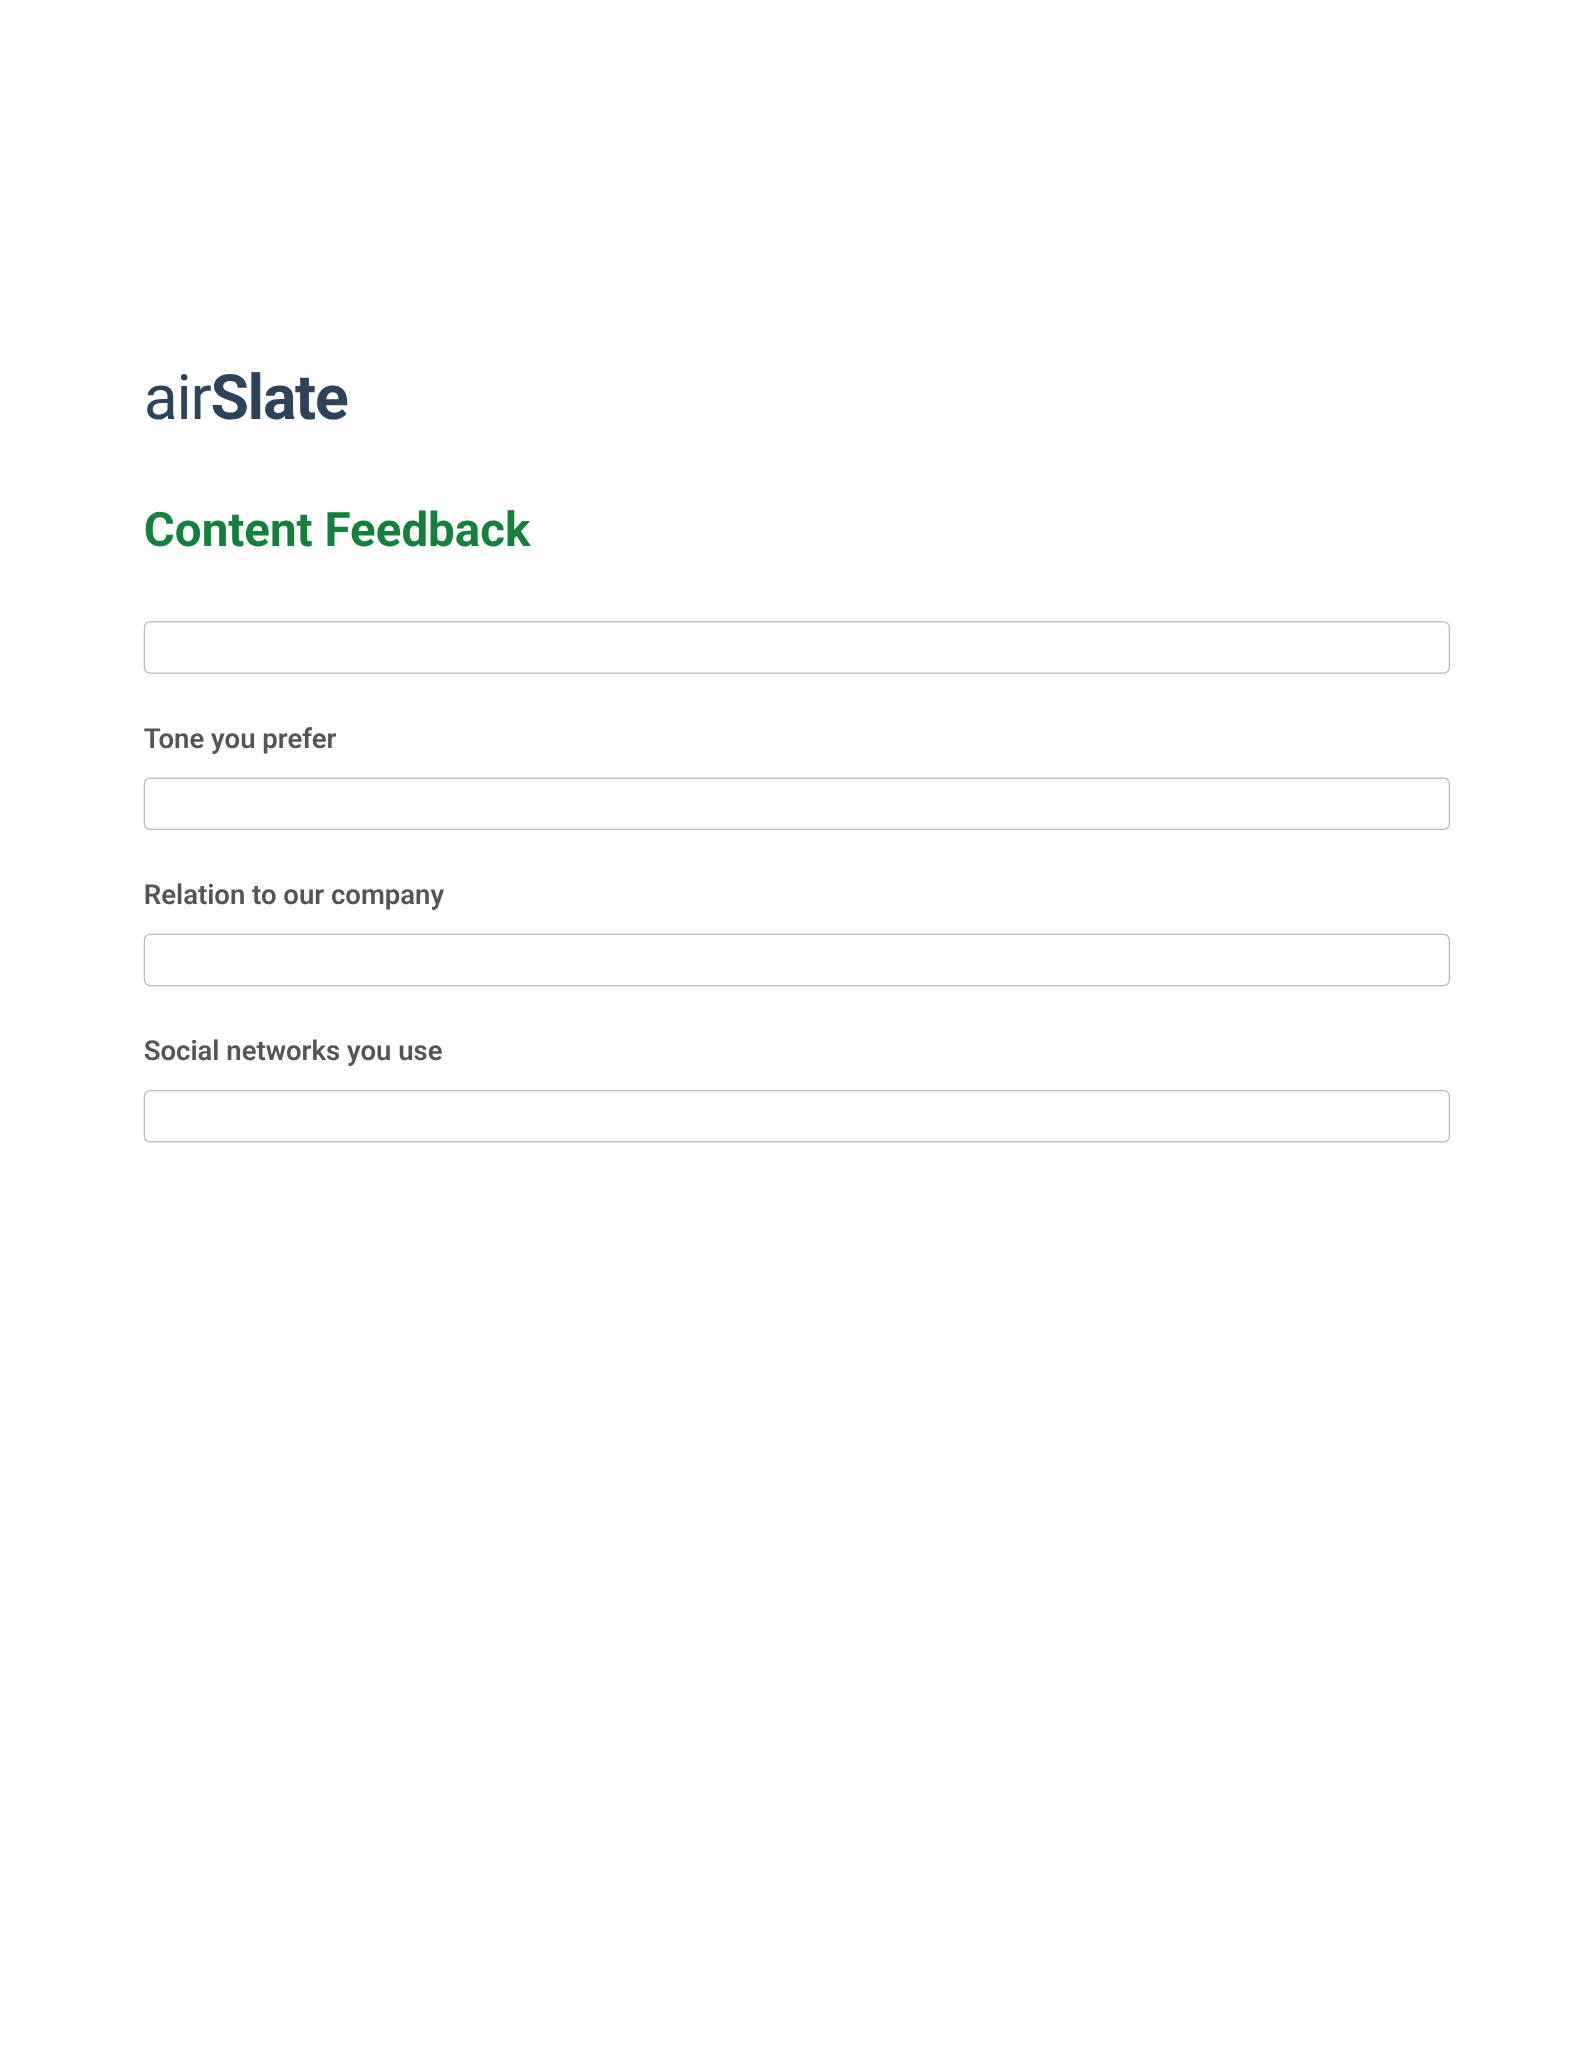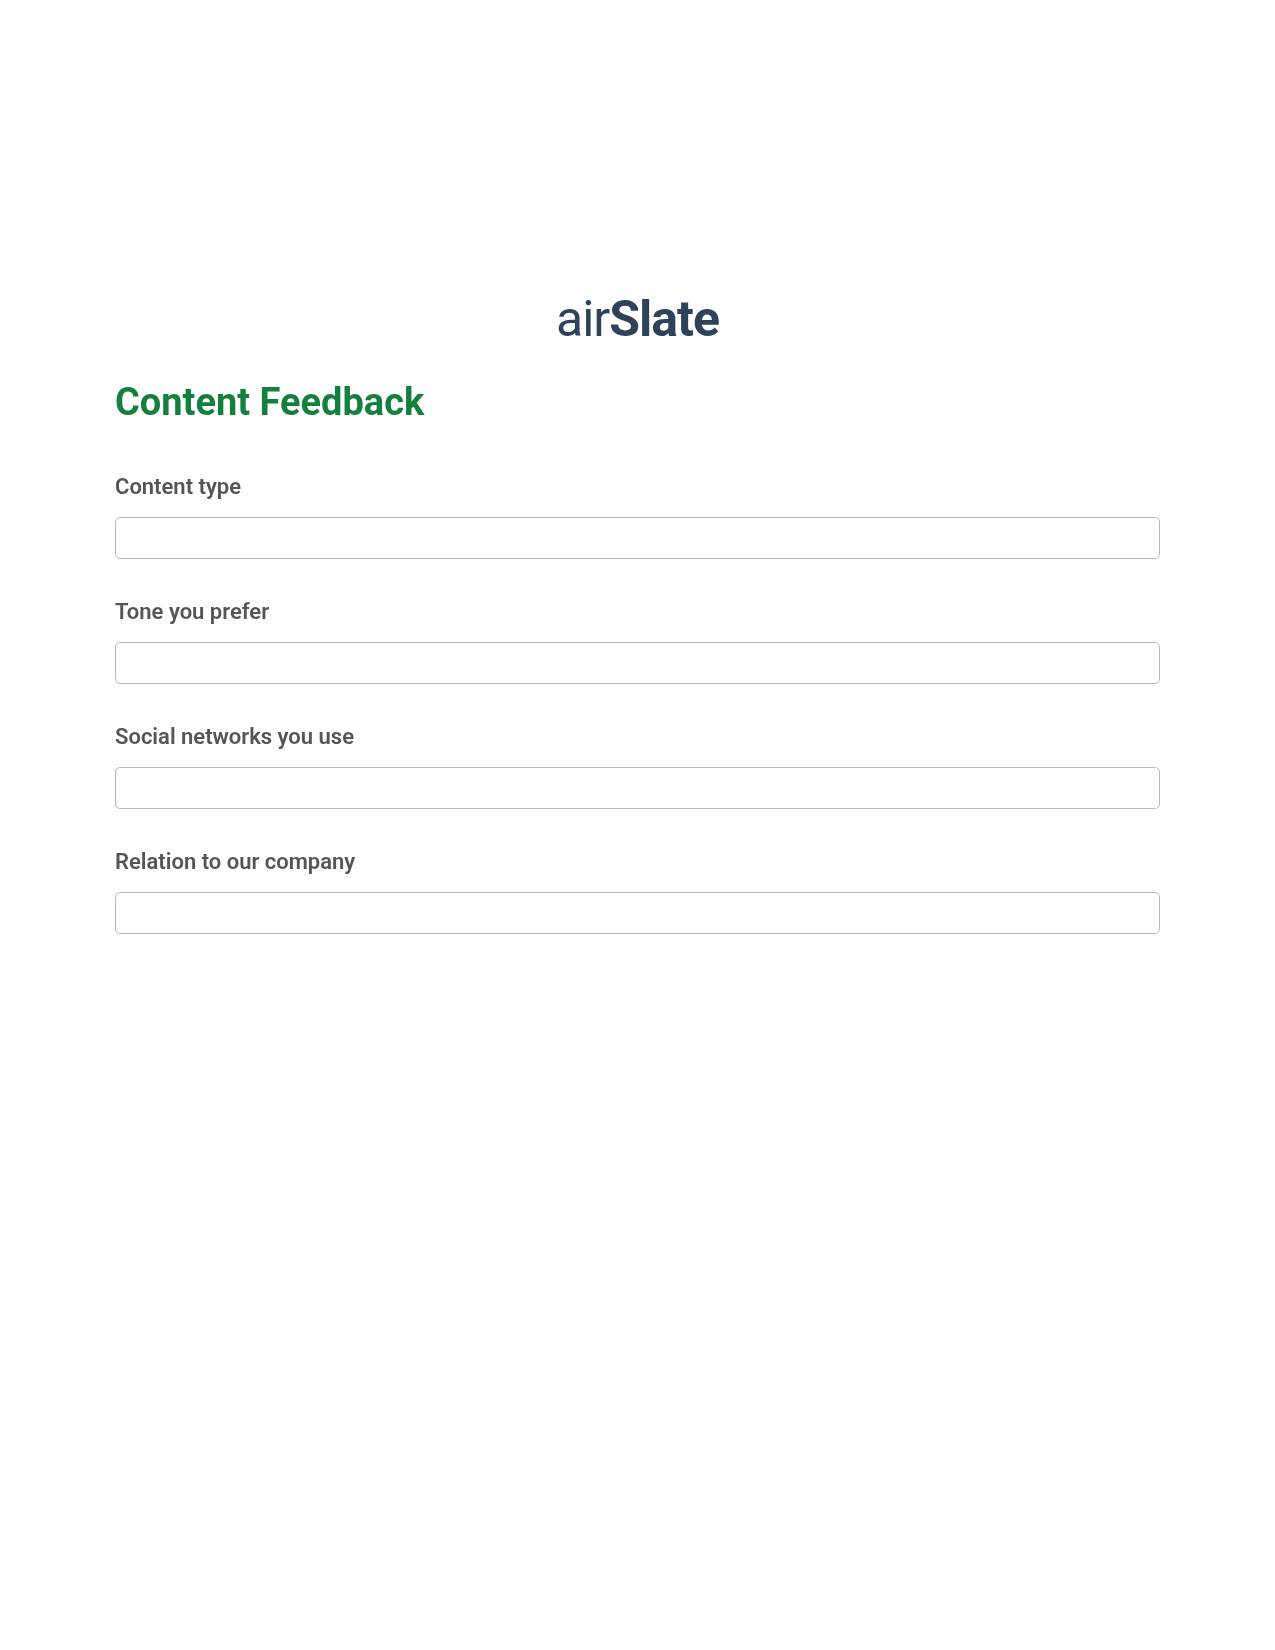--- a/index.html
+++ b/index.html
@@ -13,22 +13,22 @@
       background: #ffffff;
       font-family: -apple-system, BlinkMacSystemFont, "Segoe UI", Roboto, Helvetica, Arial, sans-serif;
       position: relative;
     }
     .container {
       padding-top: 290px;
       padding-left: 115px;
       padding-right: 115px;
     }
     .logo {
-      text-align: center;
-      margin-bottom: 32px;
+      text-align: left;
+      margin-bottom: 55px;
     }
     .logo-text {
       font-size: 50px;
       font-weight: 700;
       color: #2e4259;
       letter-spacing: -1px;
     }
     .logo-air {
       font-weight: 400;
     }
@@ -66,31 +66,30 @@
 <body>
 
 <div class="container">
   <div class="logo">
     <span class="logo-text"><span class="logo-air">air</span><span class="logo-slate">Slate</span></span>
   </div>
 
   <h1 class="form-title">Content Feedback</h1>
 
   <div class="form-group">
-    <label class="form-label">Content type</label>
     <input type="text" class="form-input" value="" style="">
   </div>
 
   <div class="form-group">
     <label class="form-label">Tone you prefer</label>
     <input type="text" class="form-input" value="" style="">
   </div>
 
   <div class="form-group">
-    <label class="form-label">Social networks you use</label>
+    <label class="form-label">Relation to our company</label>
     <input type="text" class="form-input" value="" style="">
   </div>
 
   <div class="form-group">
-    <label class="form-label">Relation to our company</label>
+    <label class="form-label">Social networks you use</label>
     <input type="text" class="form-input" value="" style="">
   </div>
 </div>
 
 </body></html>

